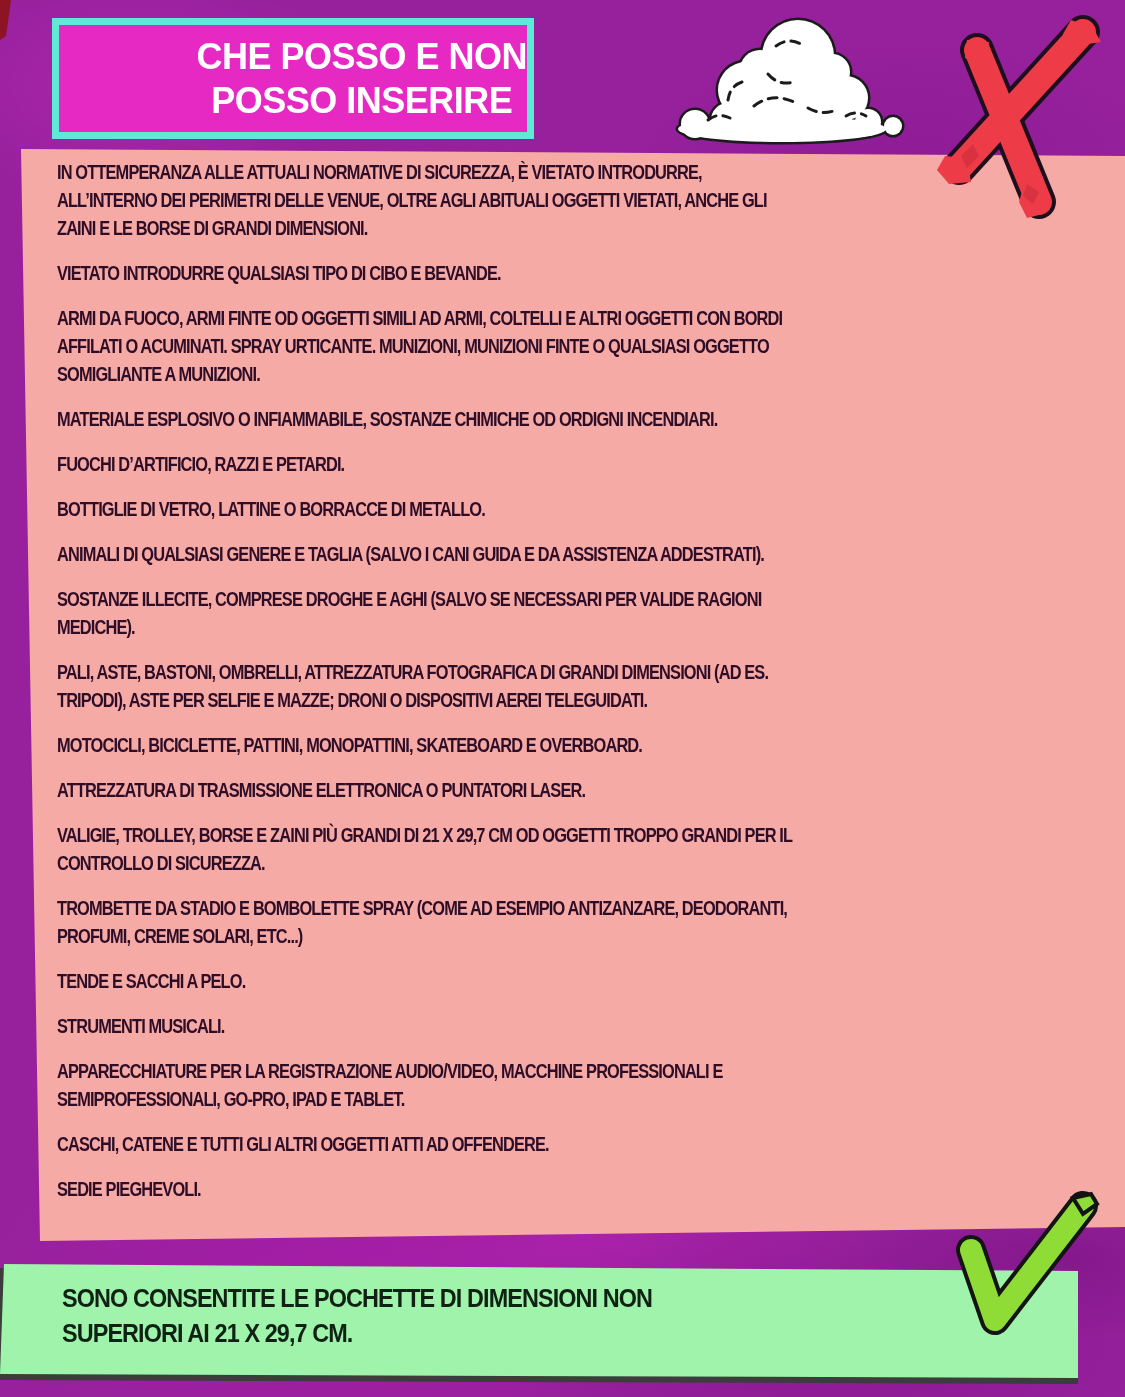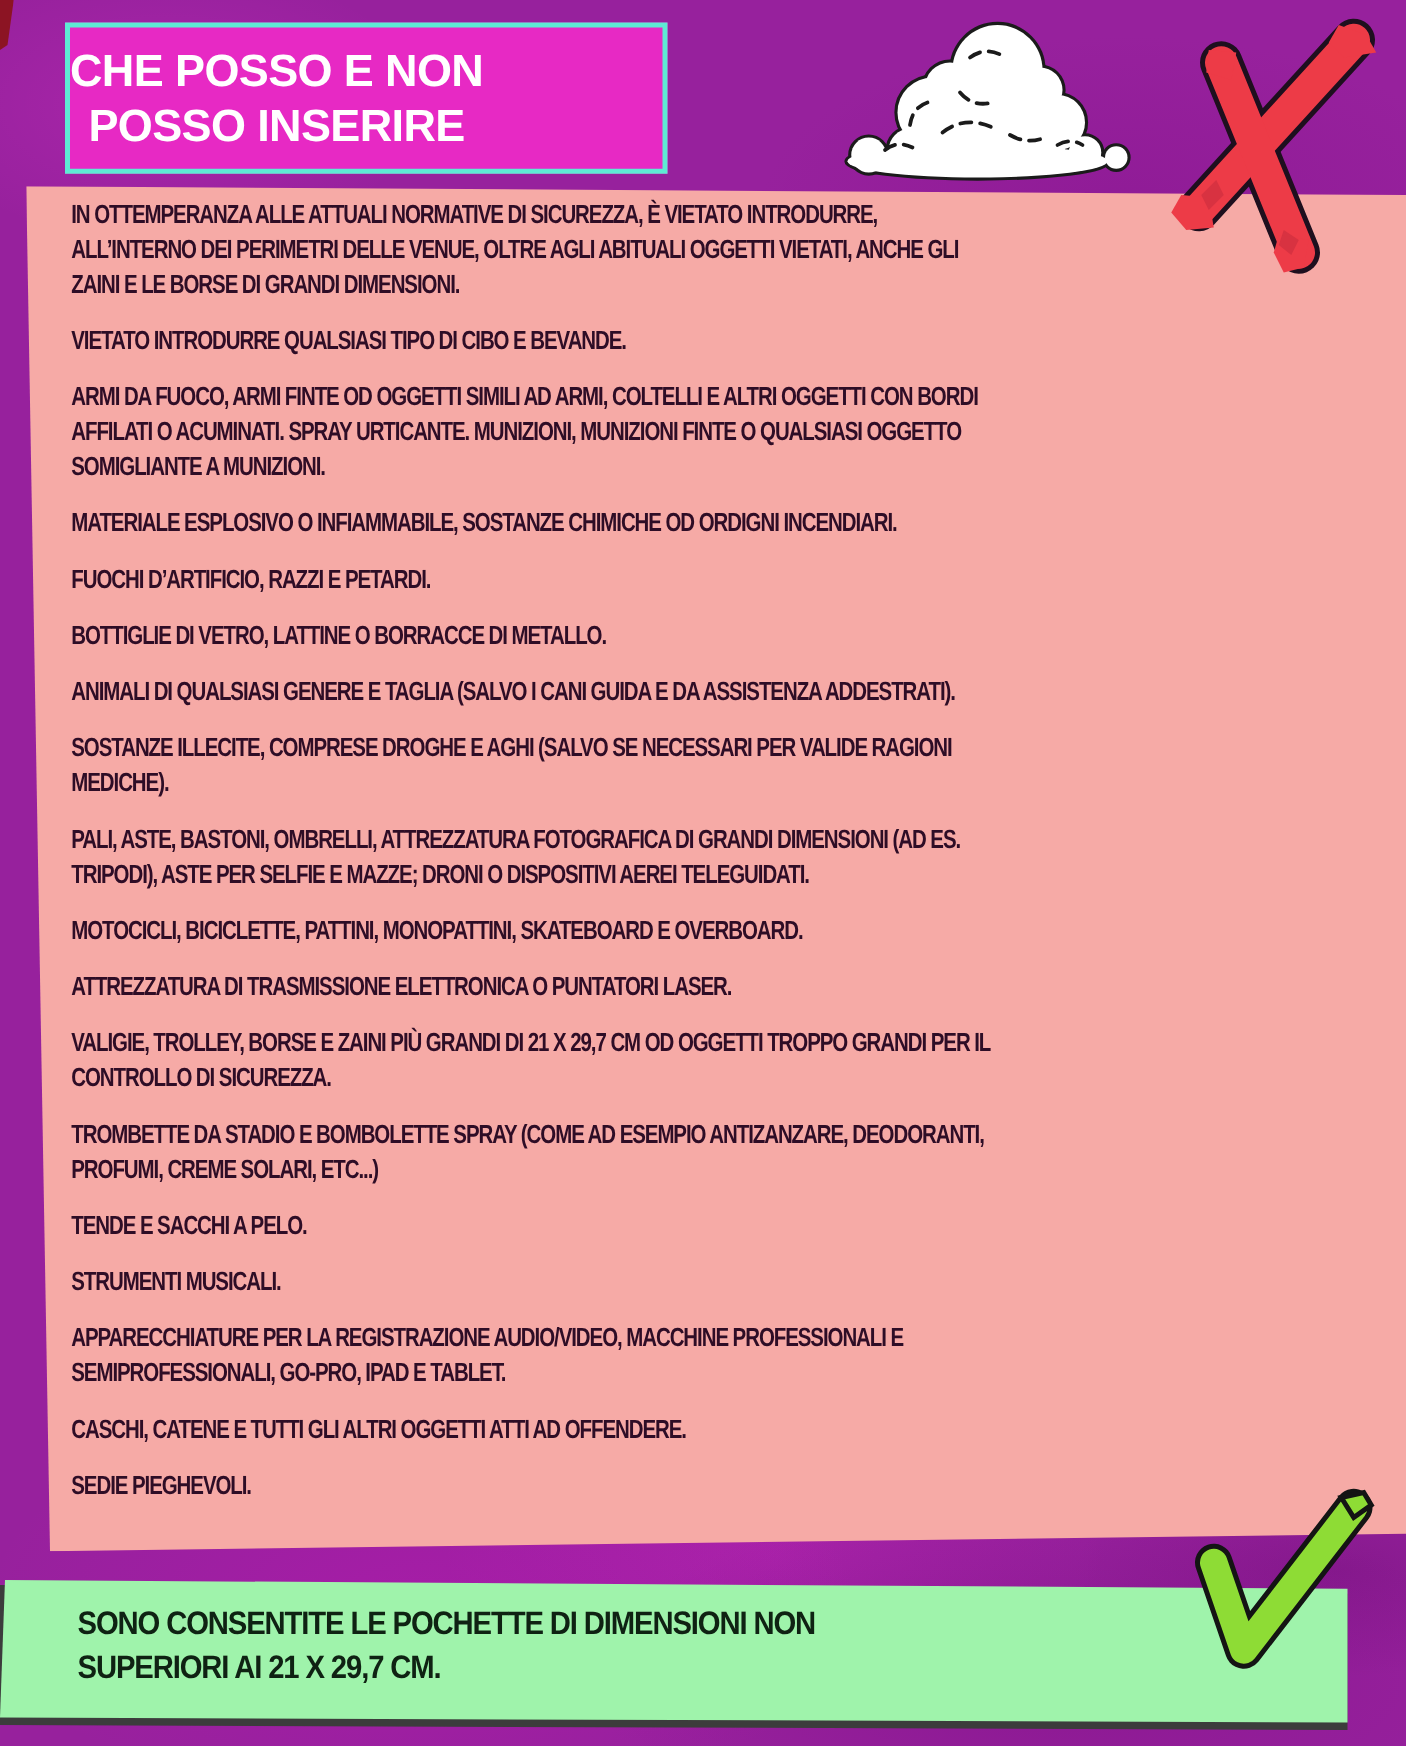--- a/index.html
+++ b/index.html
@@ -20,22 +20,22 @@
       radial-gradient(ellipse 300px 120px at 95% 90%, rgba(90,5,100,.28), rgba(90,5,100,0) 70%);
   }
   .red-sliver{
     position:absolute;left:0;top:0;width:14px;height:40px;z-index:2;
     background:#8c1423;
     clip-path:polygon(0 0,11px 0,6px 36px,0 40px);
   }
   
   .title-box{
     position:absolute;left:52px;top:18px;width:482px;height:121px;z-index:3;
-    background:#e729c4;border:4px solid #5eead4;box-sizing:border-box;
-    display:flex;align-items:center;justify-content:flex-start;
+    background:#e729c4;border:7px solid #5eead4;box-sizing:border-box;
+    display:flex;align-items:center;justify-content:flex-end;
   }
   .title-box h1{
     margin:0;color:#ffffff;font-weight:bold;font-size:36px;line-height:44px;
     letter-spacing:-.5px;text-align:center;white-space:pre-line;
   }
   
   .pink-panel{
     position:absolute;inset:0;z-index:1;background:#f6aaa6;
     clip-path:polygon(21px 149px,1125px 156px,1125px 1227px,40px 1241px);
   }

